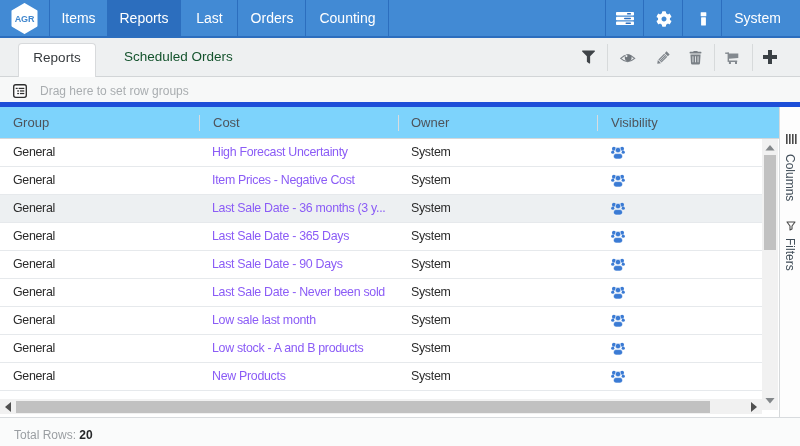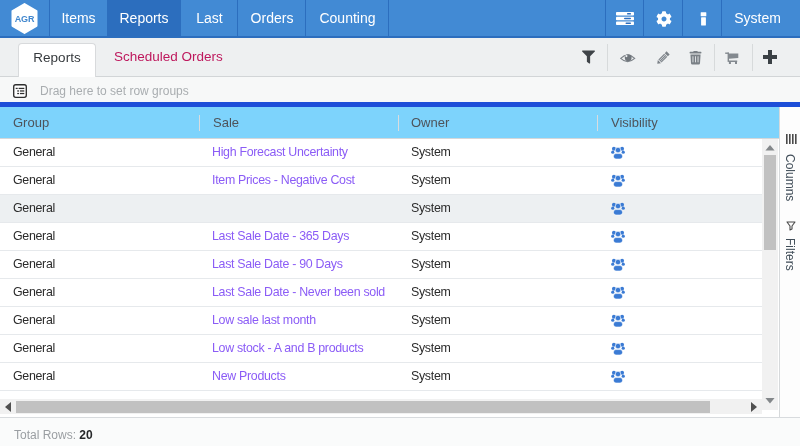--- a/index.html
+++ b/index.html
@@ -9,21 +9,21 @@
 
   
   #nav { position:absolute; left:0; top:0; width:800px; height:38px; background:#428ad4; }
   #nav .dark { position:absolute; top:0; height:36px; background:#2c6ebe; }
   #navbottom { position:absolute; left:0; top:36px; width:800px; height:2px; background:#2c6ebe; }
   .navlbl { position:absolute; top:0; height:36px; line-height:36px; color:#fff; font-size:14px; text-align:center; }
 
   
   #tbar { position:absolute; left:0; top:38px; width:800px; height:39px; background:#eef0f1; border-bottom:1px solid #d2d5d7; }
   #tabactive { position:absolute; left:18px; top:43px; width:78px; border-radius:4px 4px 0 0; height:34px; background:#fff; border:1px solid #d8dadc; border-bottom:none; text-align:center; line-height:27px; font-size:13.5px; color:#363a3d; }
-  #tabsched { position:absolute; left:114px; top:38px; height:38px; line-height:38px; font-size:13.5px; color:#be185d; }
+  #tabsched { position:absolute; left:124px; top:38px; height:38px; line-height:38px; font-size:13.5px; color:#14532d; }
   .tsep { position:absolute; top:6px; height:27px; width:1px; background:#d7dadb; }
 
   
   #dragp { position:absolute; left:0; top:77px; width:800px; height:30px; background:#f7f8f8; border-bottom:5px solid #1d4ed8; }
   #dragtxt { position:absolute; left:40px; top:0; height:29px; line-height:29px; font-size:12px; color:#a9adb0; }
 
   
   #ghead { position:absolute; left:0; top:107px; width:800px; height:32px; background:#7dd3fc; border-bottom:1px solid #d4d7da; }
   .hcell { position:absolute; top:0; height:31px; line-height:31px; font-size:13px; color:#4e535a; }
   .hsep { position:absolute; top:8px; height:16px; width:1px; background:#d9dcdf; }
@@ -150,21 +150,21 @@
       <rect x="4.2" y="6.35" width="1.9" height="1.25" fill="#2f2f2f"></rect>
       <rect x="7" y="6.35" width="4.3" height="1.25" fill="#2f2f2f"></rect>
       <rect x="4.2" y="8.9" width="1.9" height="1.25" fill="#2f2f2f"></rect>
       <rect x="7" y="8.9" width="4.3" height="1.25" fill="#2f2f2f"></rect>
     </svg>
     <div id="dragtxt">Drag here to set row groups</div>
   </div>
 
   <div id="ghead">
     <div class="hcell" style="left:13px;">Group</div>
-    <div class="hcell" style="left:213px;">Sale</div>
+    <div class="hcell" style="left:213px;">Cost</div>
     <div class="hcell" style="left:411px;">Owner</div>
     <div class="hcell" style="left:611px;">Visibility</div>
     <div class="hsep" style="left:199px;"></div>
     <div class="hsep" style="left:398px;"></div>
     <div class="hsep" style="left:597px;"></div>
   </div>
 
   <div id="rows">
       <div class="row" style="top:139px;">
         <div class="cell" style="left:13px;">General</div>
@@ -187,20 +187,21 @@
           <circle cx="2.9" cy="2.7" r="1.95" fill="#3b7bd4"></circle>
           <circle cx="11.1" cy="2.7" r="1.95" fill="#3b7bd4"></circle>
           <circle cx="1.75" cy="6.2" r="1.6" fill="#3b7bd4"></circle>
           <circle cx="12.25" cy="6.2" r="1.6" fill="#3b7bd4"></circle>
           <circle cx="7" cy="4.1" r="2.75" fill="#3b7bd4" stroke="#fff" stroke-width="0.6"></circle>
           <rect x="2.5" y="7.6" width="9" height="5.4" rx="2.4" fill="#3b7bd4" stroke="#fff" stroke-width="0.6"></rect>
         </svg>
       </div>
       <div class="row hov" style="top:195px;">
         <div class="cell" style="left:13px;">General</div>
+        <div class="cell link" style="left:212px;">Last Sale Date - 36 months (3 y...</div>
         <div class="cell" style="left:411px;">System</div>
         <svg class="abs" style="left:611px; top:7px;" width="14" height="14" viewBox="0 0 14 14">
           <circle cx="2.9" cy="2.7" r="1.95" fill="#3b7bd4"></circle>
           <circle cx="11.1" cy="2.7" r="1.95" fill="#3b7bd4"></circle>
           <circle cx="1.75" cy="6.2" r="1.6" fill="#3b7bd4"></circle>
           <circle cx="12.25" cy="6.2" r="1.6" fill="#3b7bd4"></circle>
           <circle cx="7" cy="4.1" r="2.75" fill="#3b7bd4" stroke="#fff" stroke-width="0.6"></circle>
           <rect x="2.5" y="7.6" width="9" height="5.4" rx="2.4" fill="#3b7bd4" stroke="#fff" stroke-width="0.6"></rect>
         </svg>
       </div>

